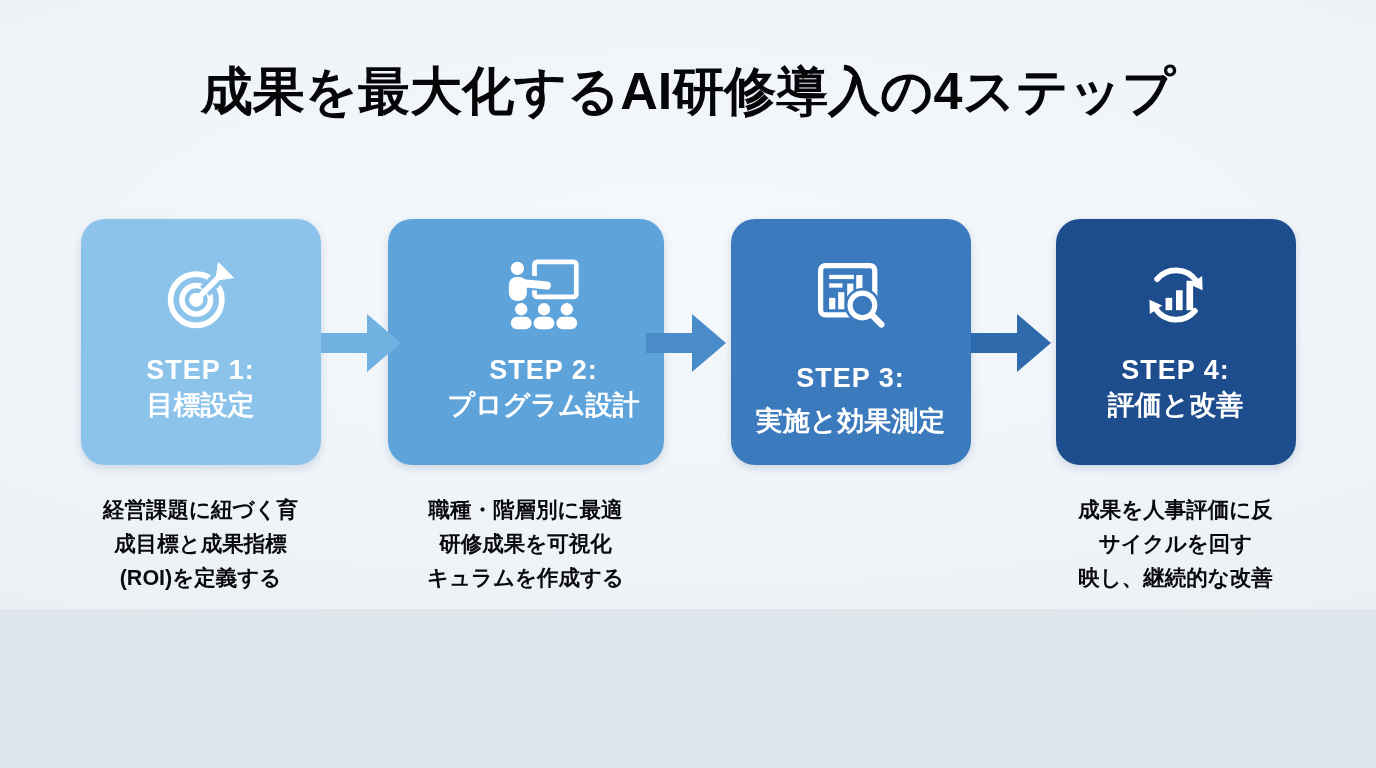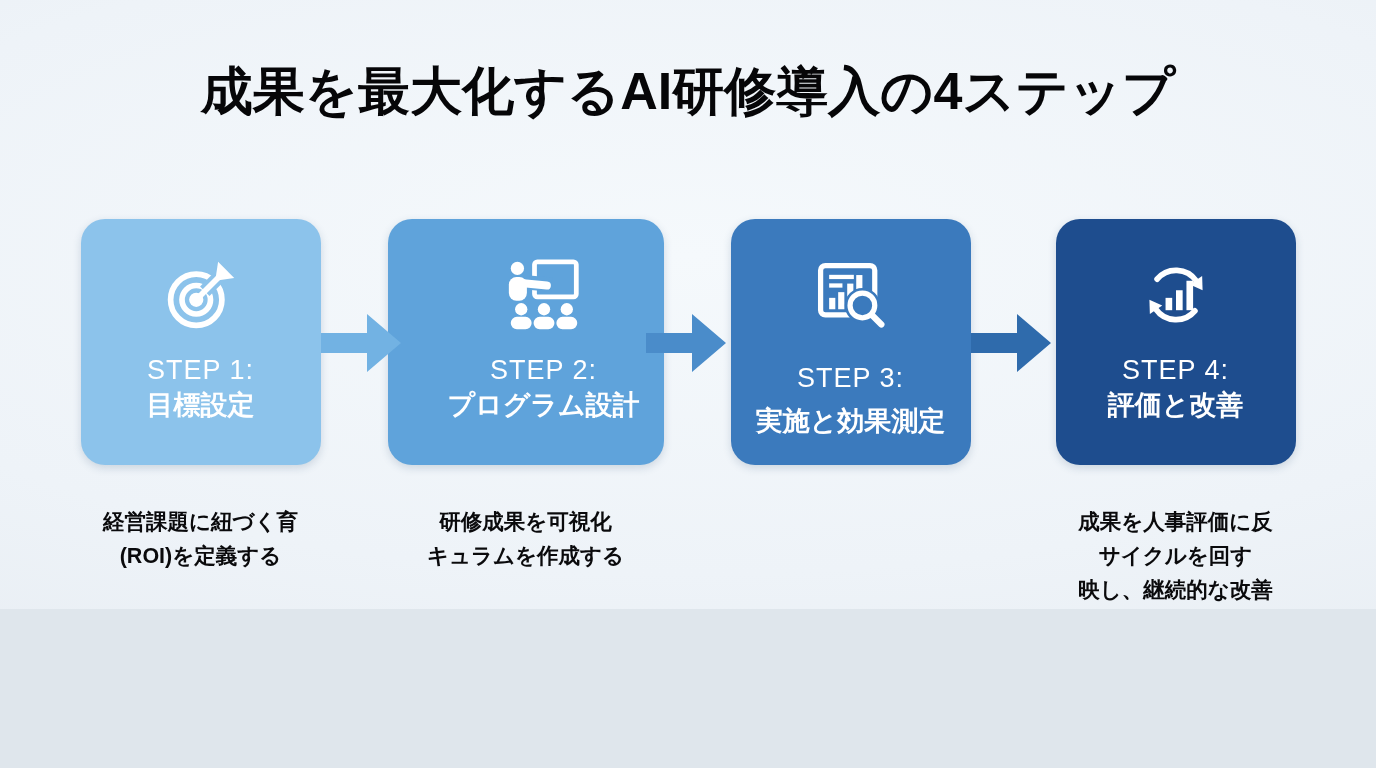--- a/index.html
+++ b/index.html
@@ -22,24 +22,24 @@
   }
   .col { width: 240px; flex: none; display: flex; flex-direction: column; align-items: center; }
   .step-card {
     width: 240px; height: 246px; border-radius: 24px;
     display: flex; flex-direction: column; align-items: center;
     color: #ffffff;
     box-shadow: 0 3px 9px rgba(40, 70, 110, 0.18);
   }
   .icon-wrap { margin-top: 38px; width: 76px; height: 76px; flex: none; }
   .icon-wrap svg { width: 76px; height: 76px; display: block; }
-  .step-label { margin-top: 20px; font-size: 27px; font-weight: 400; line-height: 35px; text-align: center; letter-spacing: 1px; }
+  .step-label { margin-top: 20px; font-size: 27px; font-weight: 700; line-height: 35px; text-align: center; letter-spacing: 1px; }
   .step-name  { font-size: 27px; font-weight: 800; line-height: 35px; text-align: left; white-space: nowrap; }
   .desc {
-    margin-top: 40px; text-align: center;
+    margin-top: 28px; text-align: center;
     font-size: 21.5px; font-weight: 700; line-height: 34px;
     color: #0a0a0c;
   }
   .desc div { white-space: nowrap; }
   .arrow-slot { width: 85px; height: 246px; flex: none; position: relative; }
   .arrow-slot svg { position: absolute; top: 86px; left: 0; width: 85px; height: 76px; }
 </style>
 </head>
 <body>
 
@@ -59,20 +59,21 @@
             <line x1="35" y1="45" x2="61" y2="19" stroke="#fff" stroke-width="6" stroke-linecap="round"></line>
             <polygon points="55,25 58,5 75,22" fill="#fff"></polygon>
             <circle cx="35" cy="45" r="7.5" fill="#fff"></circle>
           </svg>
         </div>
         <div class="step-label">STEP 1:</div>
         <div class="step-name">目標設定</div>
       </div>
       <div class="desc">
         <div>経営課題に紐づく育</div>
+        <div>成目標と成果指標</div>
         <div>(ROI)を定義する</div>
       </div>
     </div>
 
     <div class="arrow-slot">
       <svg viewBox="0 0 85 76">
         <polygon points="0,28 46,28 46,9 80,38 46,67 46,48 0,48" style="fill: rgb(114, 178, 227);"></polygon>
       </svg>
     </div>
 
@@ -90,20 +91,21 @@
             <circle cx="64" cy="55" r="6.5" fill="#fff"></circle>
             <rect x="5" y="63" width="22" height="13" rx="6.5" fill="#fff"></rect>
             <rect x="29" y="63" width="22" height="13" rx="6.5" fill="#fff"></rect>
             <rect x="53" y="63" width="22" height="13" rx="6.5" fill="#fff"></rect>
           </svg>
         </div>
         <div class="step-label">STEP 2:</div>
         <div class="step-name">プログラム設計</div>
       </div>
       <div class="desc">
+        <div>職種・階層別に最適</div>
         <div>研修成果を可視化</div>
         <div>キュラムを作成する</div>
       </div>
     </div>
 
     <div class="arrow-slot">
       <svg viewBox="0 0 85 76">
         <polygon points="0,28 46,28 46,9 80,38 46,67 46,48 0,48" style="fill: rgb(74, 140, 202);"></polygon>
       </svg>
     </div>

